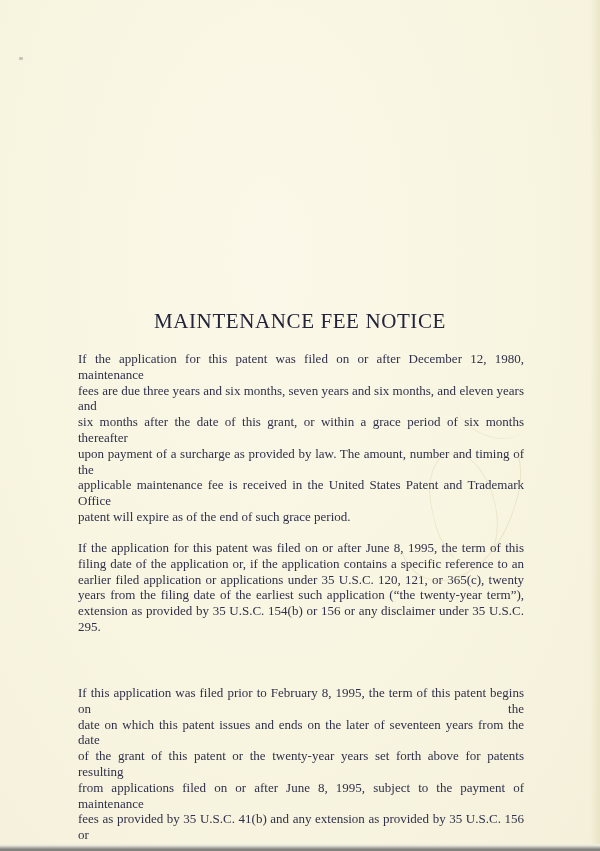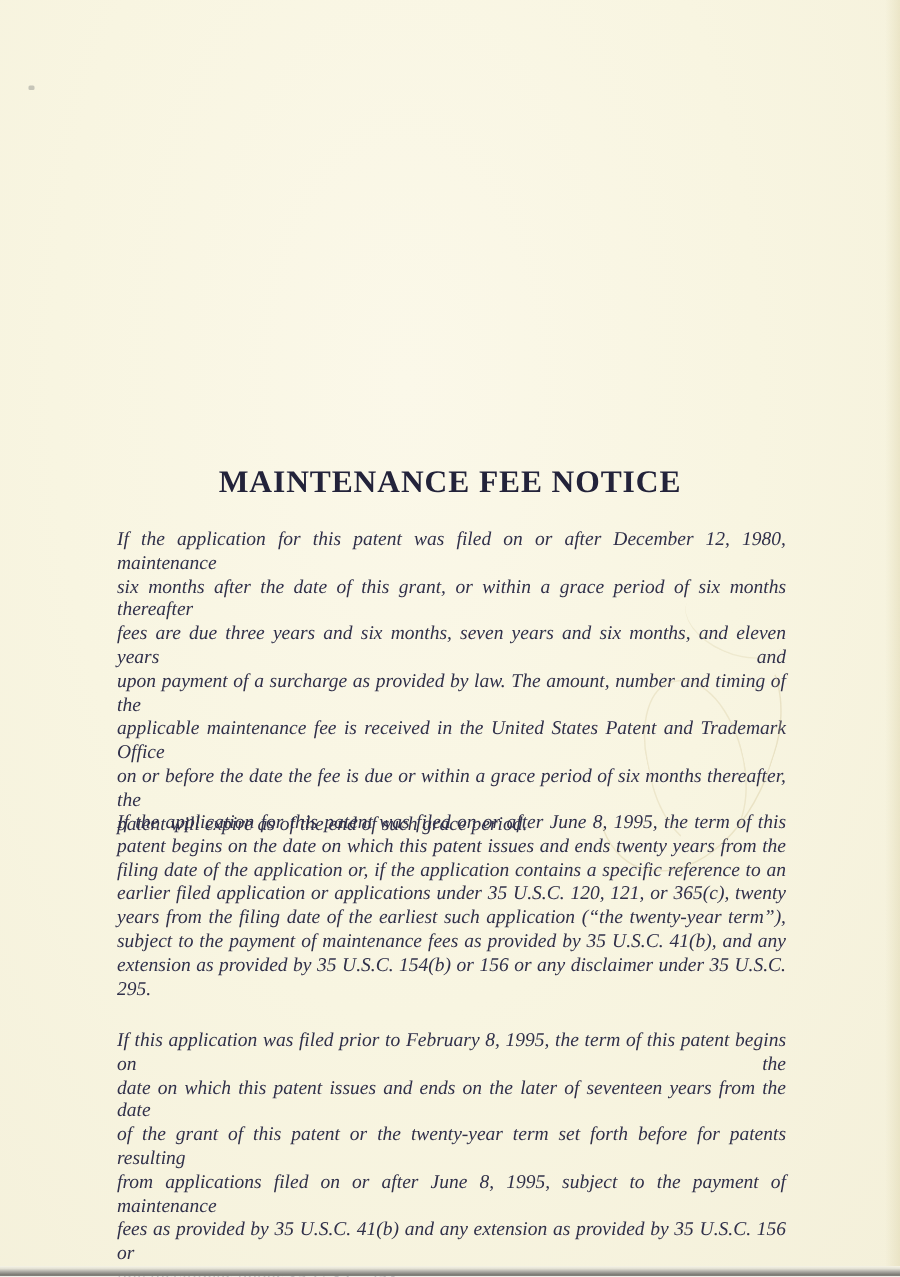--- a/index.html
+++ b/index.html
@@ -14,26 +14,25 @@
   }
   .right-shade {
     position: absolute; top: 0; right: 0; width: 10px; height: 100%;
     background: linear-gradient(90deg, rgba(214,205,160,0), rgba(214,205,160,0.35));
     pointer-events: none;
   }
   .notice-title {
     position: absolute; left: 0; width: 100%; margin: 0;
     text-align: center;
     font-family: "Liberation Serif", serif;
-    font-size: 21px; font-weight: 700; letter-spacing: 0.6px;
+    font-size: 21px; font-weight: 400; letter-spacing: 0.6px;
     color: #23233a;
   }
   .para {
     position: absolute; left: 78px; width: 446px;
-    font-style: italic;
     font-size: 13px; line-height: 15.8px;
     color: #30304a;
   }
   .pline { text-align: justify; text-align-last: justify; }
   .pline.last { text-align-last: left; }
   .speck {
     position: absolute; left: 19px; top: 57px; width: 4px; height: 3px;
     background: #b9b9ae; border-radius: 1px; opacity: 0.8;
   }
   .crease { position: absolute; pointer-events: none; }
@@ -66,44 +65,41 @@
 <body>
 
 <div class="page">
 
   <div class="speck"></div>
 
   <h1 class="notice-title" style="top:309px">MAINTENANCE FEE NOTICE</h1>
 
   <div class="para" style="top:351px">
       <div class="pline">If the application for this patent was filed on or after December 12, 1980, maintenance</div>
+      <div class="pline">fees are due three years and six months, seven years and six months, and eleven years and</div>
       <div class="pline">six months after the date of this grant, or within a grace period of six months thereafter</div>
-      <div class="pline">fees are due three years and six months, seven years and six months, and eleven years and</div>
       <div class="pline">upon payment of a surcharge as provided by law. The amount, number and timing of the</div>
       <div class="pline">applicable maintenance fee is received in the United States Patent and Trademark Office</div>
-      <div class="pline">on or before the date the fee is due or within a grace period of six months thereafter, the</div>
       <div class="pline last">patent will expire as of the end of such grace period.</div>
     </div>
 
 
   <div class="para" style="top:540px">
       <div class="pline">If the application for this patent was filed on or after June 8, 1995, the term of this</div>
-      <div class="pline">patent begins on the date on which this patent issues and ends twenty years from the</div>
       <div class="pline">filing date of the application or, if the application contains a specific reference to an</div>
       <div class="pline">earlier filed application or applications under 35 U.S.C. 120, 121, or 365(c), twenty</div>
       <div class="pline">years from the filing date of the earliest such application (“the twenty-year term”),</div>
-      <div class="pline">subject to the payment of maintenance fees as provided by 35 U.S.C. 41(b), and any</div>
       <div class="pline">extension as provided by 35 U.S.C. 154(b) or 156 or any disclaimer under 35 U.S.C.</div>
       <div class="pline last">295.</div>
     </div>
 
   <div class="para" style="top:685px">
       <div class="pline">If this application was filed prior to February 8, 1995, the term of this patent begins on the</div>
       <div class="pline">date on which this patent issues and ends on the later of seventeen years from the date</div>
-      <div class="pline">of the grant of this patent or the twenty-year term set forth before for patents resulting</div>
+      <div class="pline">of the grant of this patent or the twenty-year years set forth above for patents resulting</div>
       <div class="pline">from applications filed on or after June 8, 1995, subject to the payment of maintenance</div>
       <div class="pline">fees as provided by 35 U.S.C. 41(b) and any extension as provided by 35 U.S.C. 156 or</div>
       <div class="pline last">any disclaimer under 35 U.S.C. 253.</div>
     </div>
 
   <div class="crease crease-1"></div>
   <div class="crease crease-2"></div>
   <div class="crease crease-3"></div>
 
   <div class="right-shade"></div>

